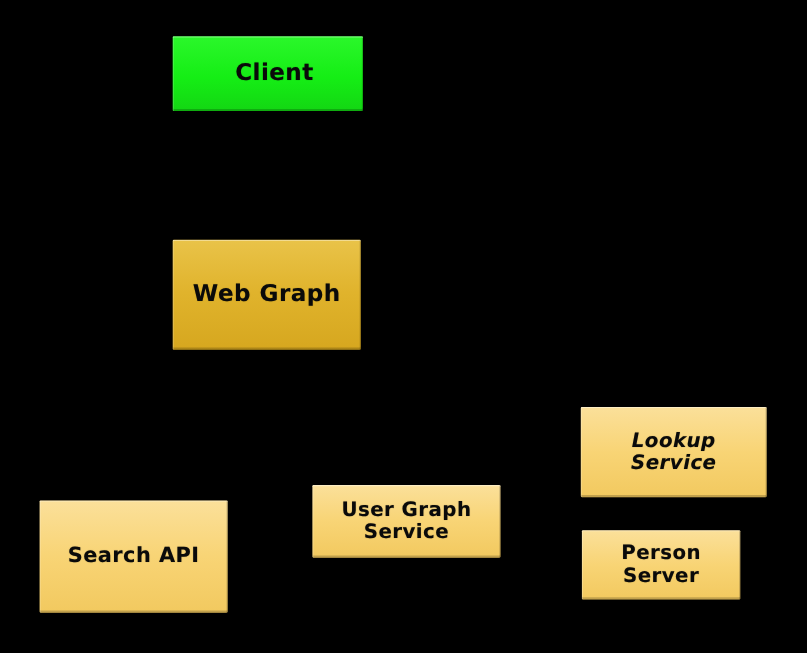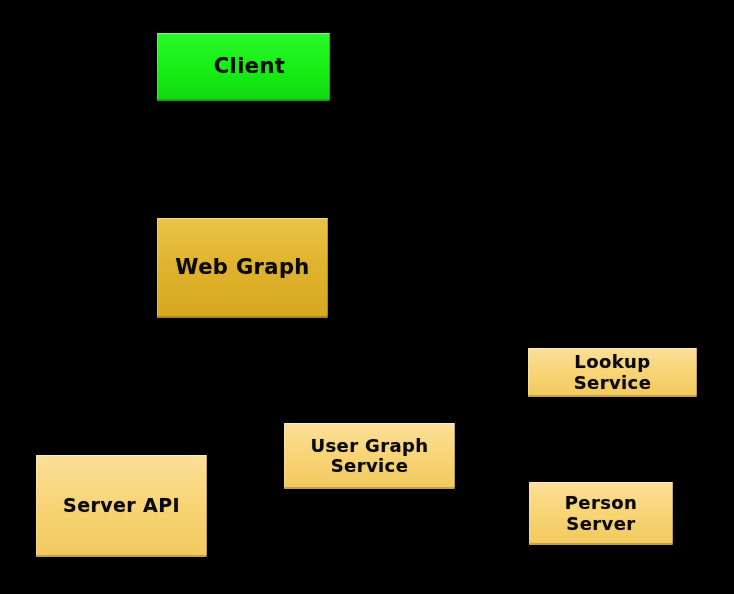--- a/index.html
+++ b/index.html
@@ -50,22 +50,22 @@
   .fill-gold-dark {
     background: linear-gradient(180deg, #e9c349 0%, #e0b32c 48%, #d6a71f 100%);
   }
   .fill-gold-light {
     background: linear-gradient(180deg, #fbe09a 0%, #f8d475 50%, #f2c95f 100%);
   }
 
   
   .n-client          { left:157px; top:33px;  width:173px; height:68px;  font-size:21px;padding-left:12px; }
   .n-web-server      { left:157px; top:218px; width:171px; height:100px; font-size:21px; }
-  .n-user-graph      { left:284px; top:423px; width:171px; height:66px;  font-size:18px; }
-  .n-lookup          { left:528px; top:348px; width:169px; height:49px;  font-size:18px; }
+  .n-user-graph      { left:284px; top:441px; width:171px; height:66px;  font-size:18px; }
+  .n-lookup          { left:528px; top:370px; width:169px; height:82px;  font-size:18px;font-style:italic; }
   .n-person-server   { left:529px; top:482px; width:144px; height:63px;  font-size:18px; }
   .n-search-api      { left:36px;  top:455px; width:171px; height:102px; font-size:19px; }
 </style>
 </head>
 <body>
 
 <div id="canvas">
 
   <div class="node fill-green n-client">
     <span class="node-label">Client</span>
@@ -84,16 +84,16 @@
     <span class="node-label">Lookup
 Service</span>
   </div>
 
   <div class="node fill-gold-light n-person-server">
     <span class="node-label">Person
 Server</span>
   </div>
 
   <div class="node fill-gold-light n-search-api">
-    <span class="node-label">Server API</span>
+    <span class="node-label">Search API</span>
   </div>
 
 </div>
 
 </body></html>

